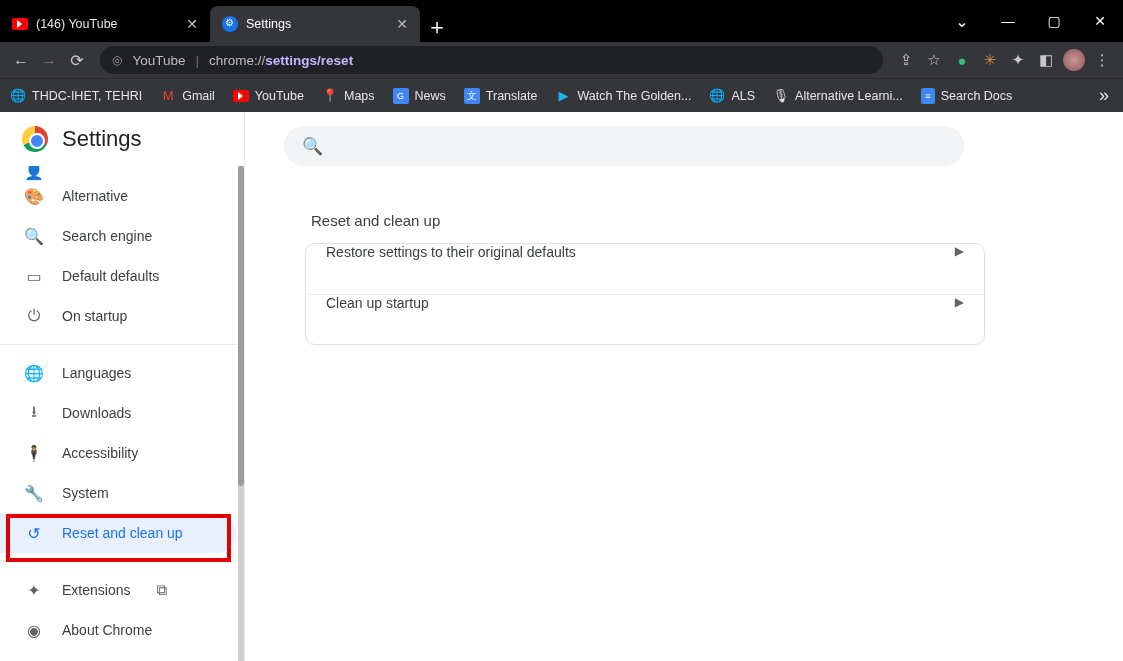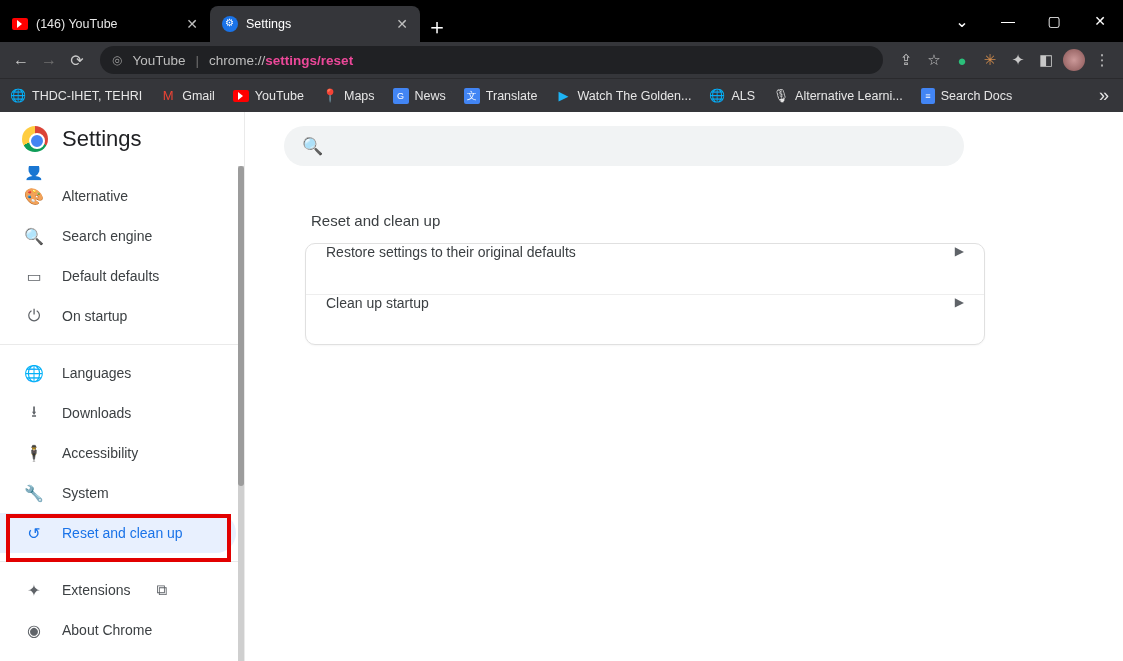--- a/index.html
+++ b/index.html
@@ -19,21 +19,21 @@
   .newtab { color:#fff; font-size:22px; width:34px; display:flex; align-items:center; justify-content:center; }
   .winbtns { margin-left:auto; display:flex; }
   .winbtn  { width:46px; display:flex; align-items:center; justify-content:center; color:#fff; font-size:14px; }
   .winbtn.chev{ font-size:16px; }
 
   
   .toolbar { height:36px; background:#35363a; display:flex; align-items:center; padding:0 10px; gap:6px; color:#c8c8c8; }
   .nav-icn { width:22px; text-align:center; font-size:16px; }
   .omnibox { flex:1; height:28px; background:#202124; border-radius:14px; display:flex; align-items:center; padding:0 12px; color:#bdbdbd; font-size:13.5px; gap:10px; margin:0 6px; }
   .omnibox .lock{ font-size:12px; color:#9a9a9a; }
-  .omnibox .url b{ color:#ec4899; font-weight:600;margin-top:40px; }
+  .omnibox .url b{ color:#c4b5fd; font-weight:600;margin-top:40px; }
   .tool-icn { width:22px; text-align:center; font-size:15px; }
   .avatar { width:22px; height:22px; border-radius:50%; background:radial-gradient(circle,#c99 0%,#855 100%); }
 
   
   .bookmarks { height:34px; background:#35363a; border-top:1px solid #2a2a2d; display:flex; align-items:center; padding:0 10px; gap:18px; color:#e6e6e6; font-size:12.5px; }
   .bm { display:flex; align-items:center; gap:6px; white-space:nowrap; }
   .bm .ico { width:16px; height:16px; display:flex; align-items:center; justify-content:center; font-size:13px; }
   .bm-overflow { margin-left:auto; color:#e6e6e6; font-size:18px; padding-right:4px;}
 
   

